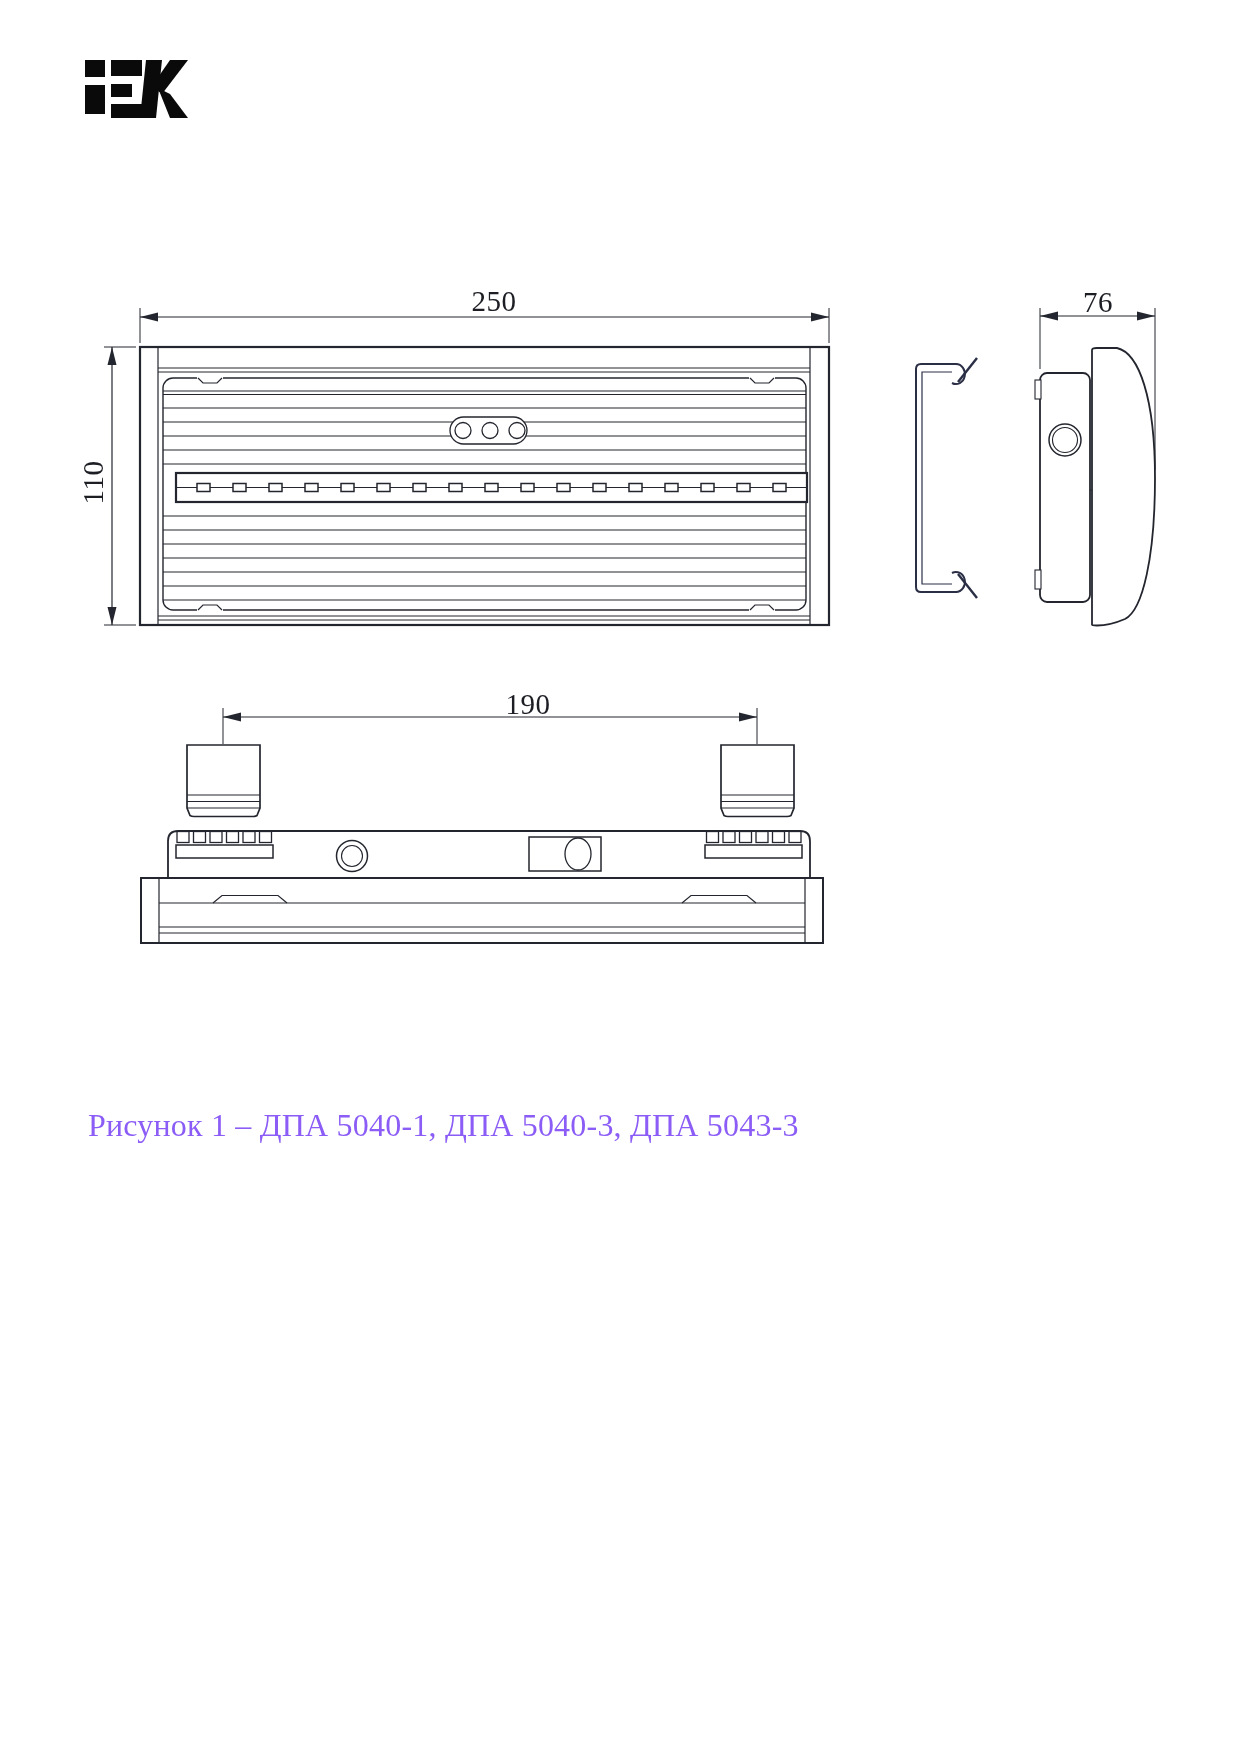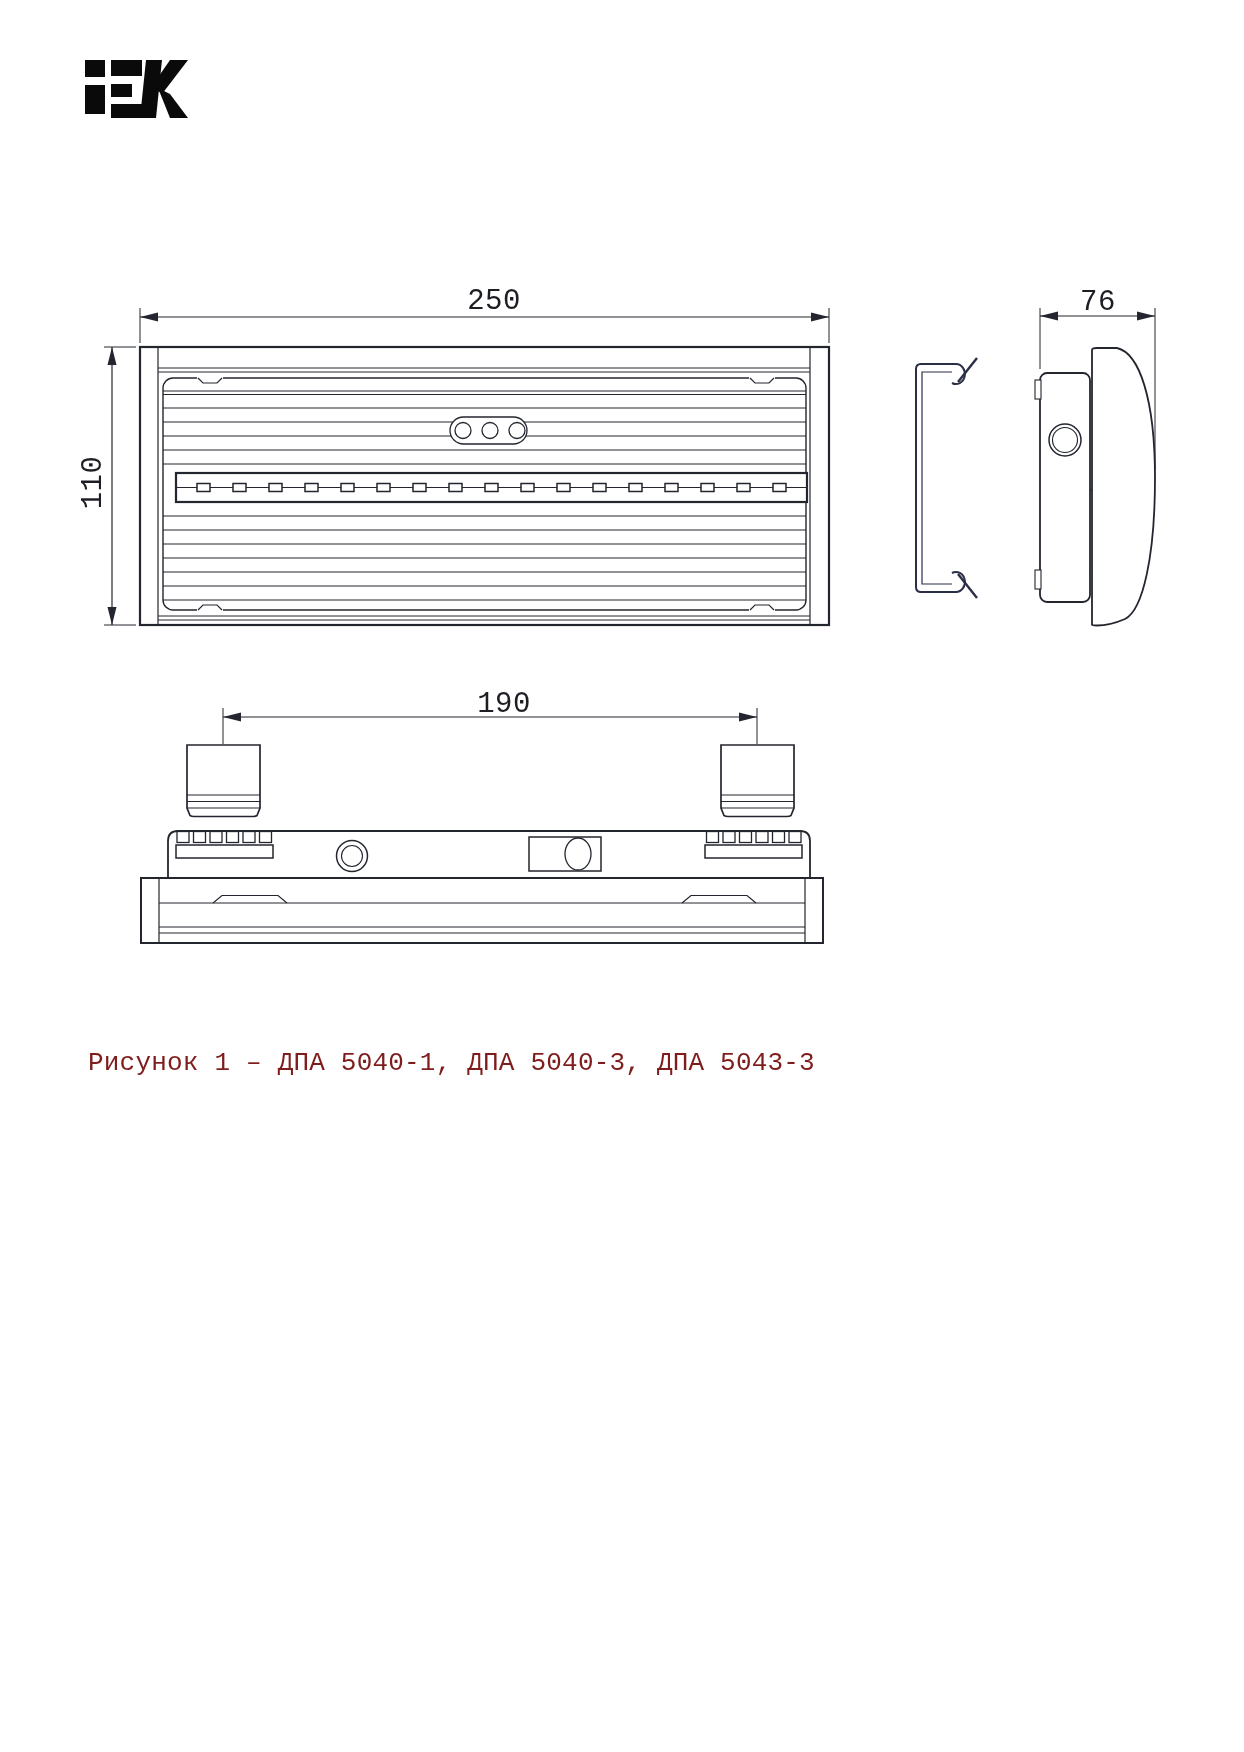--- a/index.html
+++ b/index.html
@@ -1,22 +1,22 @@
 <!DOCTYPE html>
 <html><head>
 <meta charset="utf-8">
 <style>
   html,body{margin:0;padding:0;background:#fff;}
   #page{position:relative;width:1244px;height:1752px;background:#ffffff;overflow:hidden;
-        font-family:Liberation Mono, monospace;}
+        font-family:Liberation Serif, serif;}
   #drawing{position:absolute;left:0;top:0;}
   .dim-label{position:absolute;color:#1c1e24;font-size:29px;letter-spacing:0.5px;
              text-align:center;white-space:nowrap;line-height:1;}
   .dim-label.rot{transform:rotate(-90deg);transform-origin:center center;}
-  #caption{position:absolute;left:88px;top:1048px;color:#7f1d1d;font-size:26px;
+  #caption{position:absolute;left:88px;top:1106px;color:#8b5cf6;font-size:32px;
            letter-spacing:0.2px;white-space:nowrap;line-height:1.2;}
   svg line, svg path, svg rect.ln, svg circle, svg ellipse, svg polyline{vector-effect:none;}
 </style>
 </head>
 <body>
 
 <div id="page">
 
   <svg id="logo" style="position:absolute;left:84px;top:56px" width="126" height="64" viewBox="0 0 126 64">
     <g fill="#0a0a0a">
@@ -193,17 +193,17 @@
         <path d="M223,717 H757" stroke-width="1.2"></path>
         <polygon points="223,717 241,712.5 241,721.5" fill="#23262e" stroke="none"></polygon>
         <polygon points="757,717 739,712.5 739,721.5" fill="#23262e" stroke="none"></polygon>
       </g>
     </g>
   </svg>
 
   <div class="dim-label" style="left:454px;top:287px;width:80px">250</div>
   <div class="dim-label rot" style="left:53px;top:468px;width:80px">110</div>
   <div class="dim-label" style="left:1058px;top:288px;width:80px">76</div>
-  <div class="dim-label" style="left:464px;top:690px;width:80px">190</div>
+  <div class="dim-label" style="left:488px;top:690px;width:80px">190</div>
 
   <div id="caption">Рисунок 1 – ДПА 5040-1, ДПА 5040-3, ДПА 5043-3</div>
 
 </div>
 
 </body></html>

